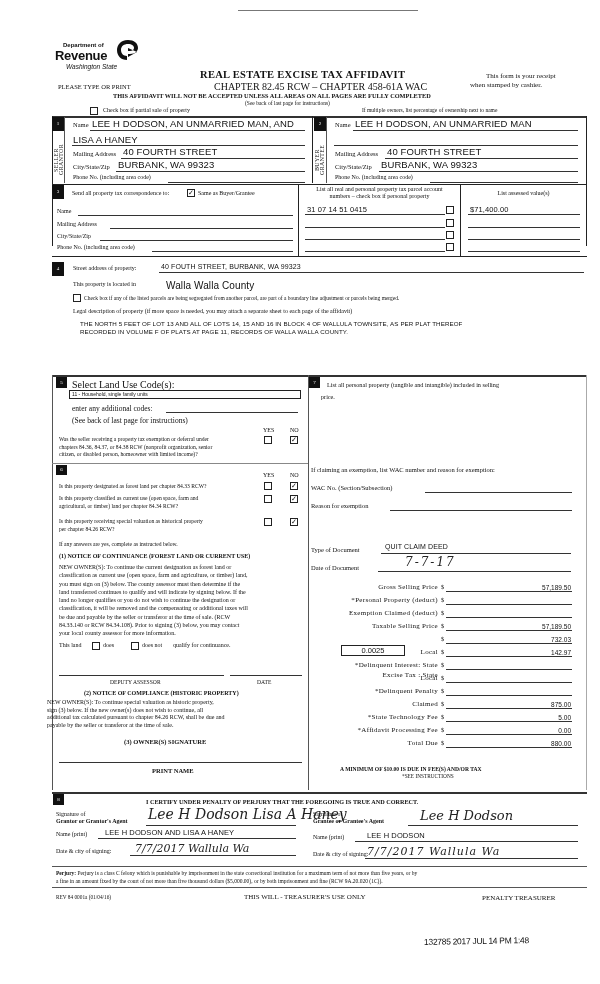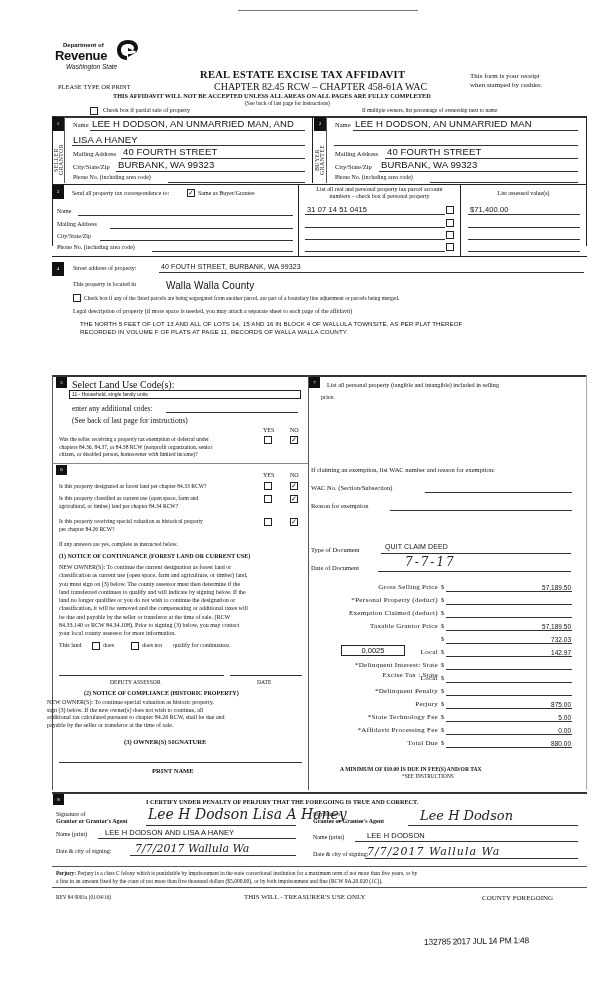--- a/index.html
+++ b/index.html
@@ -31,21 +31,21 @@
   <div class="abs sans" style="left:0px; top:10px; font-size:13px; font-weight:bold; letter-spacing:-0.3px;">Revenue</div>
   <div class="abs sans" style="left:11px; top:25px; font-size:6.5px; font-style:italic;">Washington State</div>
   <svg class="abs" style="left:60px; top:0px;" width="26" height="24" viewBox="0 0 26 24">
     <path d="M13 2 C5 2 2 8 2 12 C2 18 6 22 12 22 L12 18 C8 18 6 15 6 12 C6 8 9 6 13 6 C17 6 19 8 19 10 C19 12 17 13 15 13 L13 13 L13 10 L22 14 L13 19 L13 16 L15 16 C20 16 23 13 23 10 C23 5 19 2 13 2 Z" fill="#111"></path>
   </svg>
 </div>
 
 <div class="abs" style="left:200px; top:69px; font-size:10.5px; font-weight:bold; letter-spacing:0.3px; white-space:nowrap;">REAL ESTATE EXCISE TAX AFFIDAVIT</div>
 <div class="abs" style="left:214px; top:81px; font-size:10px; white-space:nowrap;">CHAPTER 82.45 RCW – CHAPTER 458-61A WAC</div>
 <div class="abs" style="left:58px; top:83px; font-size:6.5px; white-space:nowrap;">PLEASE TYPE OR PRINT</div>
-<div class="abs" style="left:470px; top:72px; font-size:7px; white-space:nowrap;">This form is your receipt</div>
+<div class="abs" style="left:486px; top:72px; font-size:7px; white-space:nowrap;">This form is your receipt</div>
 <div class="abs" style="left:470px; top:81px; font-size:7px; white-space:nowrap;">when stamped by cashier.</div>
 <div class="abs" style="left:113px; top:92px; font-size:6.3px; font-weight:bold; white-space:nowrap;">THIS AFFIDAVIT WILL NOT BE ACCEPTED UNLESS ALL AREAS ON ALL PAGES ARE FULLY COMPLETED</div>
 <div class="abs" style="left:245px; top:100px; font-size:5.5px; white-space:nowrap;">(See back of last page for instructions)</div>
 
 <div class="cb" style="left:90px; top:107px;"></div>
 <div class="lbl" style="left:103px; top:107px; font-size:6px;">Check box if partial sale of property</div>
 <div class="lbl" style="left:362px; top:107px; font-size:5.5px;">If multiple owners, list percentage of ownership next to name</div>
 
 <div class="hline thick" style="left:52px; top:116px; width:535px;"></div>
 <div class="vline" style="left:52px; top:116px; height:130px;"></div>
@@ -247,21 +247,21 @@
     <div class="uline" style="left: 446px; top: 591px; width: 126px;"></div>
     <div class="amt" style="right: 29px; top: 584px;">57,189.50</div>
     <div class="rtxt" style="right: 162px; top: 596px;">*Personal Property (deduct)</div>
     <div class="lbl" style="left: 441px; top: 596px;">$</div>
     <div class="uline" style="left: 446px; top: 604px; width: 126px;"></div>
     <div class="amt" style="right: 29px; top: 597px;"></div>
     <div class="rtxt" style="right: 162px; top: 609px;">Exemption Claimed (deduct)</div>
     <div class="lbl" style="left: 441px; top: 609px;">$</div>
     <div class="uline" style="left: 446px; top: 617px; width: 126px;"></div>
     <div class="amt" style="right: 29px; top: 610px;"></div>
-    <div class="rtxt" style="right: 162px; top: 622px;">Taxable Grantor Price</div>
+    <div class="rtxt" style="right: 162px; top: 622px;">Taxable Selling Price</div>
     <div class="lbl" style="left: 441px; top: 622px;">$</div>
     <div class="uline" style="left: 446px; top: 630px; width: 126px;"></div>
     <div class="amt" style="right: 29px; top: 623px;">57,189.50</div>
     <div class="rtxt" style="right: 162px; top: 635px; margin-top: 36px;">Excise Tax : State</div>
     <div class="lbl" style="left: 441px; top: 635px;">$</div>
     <div class="uline" style="left: 446px; top: 643px; width: 126px;"></div>
     <div class="amt" style="right: 29px; top: 636px;">732.03</div>
     <div class="rtxt" style="right: 162px; top: 648px;">Local</div>
     <div class="lbl" style="left: 441px; top: 648px;">$</div>
     <div class="uline" style="left: 446px; top: 656px; width: 126px;"></div>
@@ -271,21 +271,21 @@
     <div class="uline" style="left: 446px; top: 669px; width: 126px;"></div>
     <div class="amt" style="right: 29px; top: 662px;"></div>
     <div class="rtxt" style="right: 162px; top: 674px;">Local</div>
     <div class="lbl" style="left: 441px; top: 674px;">$</div>
     <div class="uline" style="left: 446px; top: 682px; width: 126px;"></div>
     <div class="amt" style="right: 29px; top: 675px;"></div>
     <div class="rtxt" style="right: 162px; top: 687px;">*Delinquent Penalty</div>
     <div class="lbl" style="left: 441px; top: 687px;">$</div>
     <div class="uline" style="left: 446px; top: 695px; width: 126px;"></div>
     <div class="amt" style="right: 29px; top: 688px;"></div>
-    <div class="rtxt" style="right: 162px; top: 700px;">Perjury</div>
+    <div class="rtxt" style="right: 162px; top: 700px;">Claimed</div>
     <div class="lbl" style="left: 441px; top: 700px;">$</div>
     <div class="uline" style="left: 446px; top: 708px; width: 126px;"></div>
     <div class="amt" style="right: 29px; top: 701px;">875.00</div>
     <div class="rtxt" style="right: 162px; top: 713px;">*State Technology Fee</div>
     <div class="lbl" style="left: 441px; top: 713px;">$</div>
     <div class="uline" style="left: 446px; top: 721px; width: 126px;"></div>
     <div class="amt" style="right: 29px; top: 714px;">5.00</div>
     <div class="rtxt" style="right: 162px; top: 726px;">*Affidavit Processing Fee</div>
     <div class="lbl" style="left: 441px; top: 726px;">$</div>
     <div class="uline" style="left: 446px; top: 734px; width: 126px;"></div>
@@ -334,14 +334,14 @@
 <div class="uline" style="left:365px; top:858px; width:213px;"></div>
 
 <div class="hline" style="left:52px; top:866px; width:535px; background:#555;"></div>
 <div class="abs" style="left:56px; top:870px; font-size:5.5px; line-height:7.5px; white-space:nowrap;">
   <div><span style="font-weight:bold;">Perjury:</span> <span>Perjury is a class C felony which is punishable by imprisonment in the state correctional institution for a maximum term of not more than five years, or by</span></div>
   <div>a fine in an amount fixed by the court of not more than five thousand dollars ($5,000.00), or by both imprisonment and fine (RCW 9A.20.020 (1C)).</div>
 </div>
 <div class="hline" style="left:52px; top:887px; width:535px; background:#555;"></div>
 <div class="lbl" style="left:56px; top:894px; font-size:5.3px;">REV 84 0001a (01/04/16)</div>
 <div class="lbl" style="left:244px; top:893px; font-size:7px;">THIS WILL - TREASURER'S USE ONLY</div>
-<div class="lbl" style="left:482px; top:894px; font-size:7px;">COUNTY FOREGOING</div>
+<div class="lbl" style="left:482px; top:894px; font-size:7px;">PENALTY TREASURER</div>
 <div class="abs sans" style="left:424px; top:936px; font-size:8.5px; letter-spacing:-0.3px; white-space:nowrap; transform:rotate(-1deg);">132785 2017 JUL 14 PM 1:48</div>
 
 </body></html>

